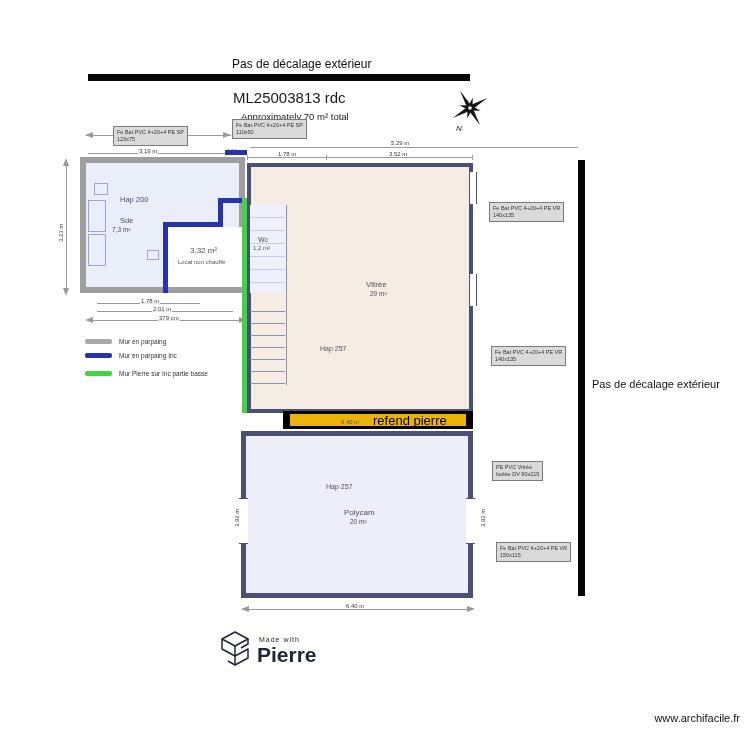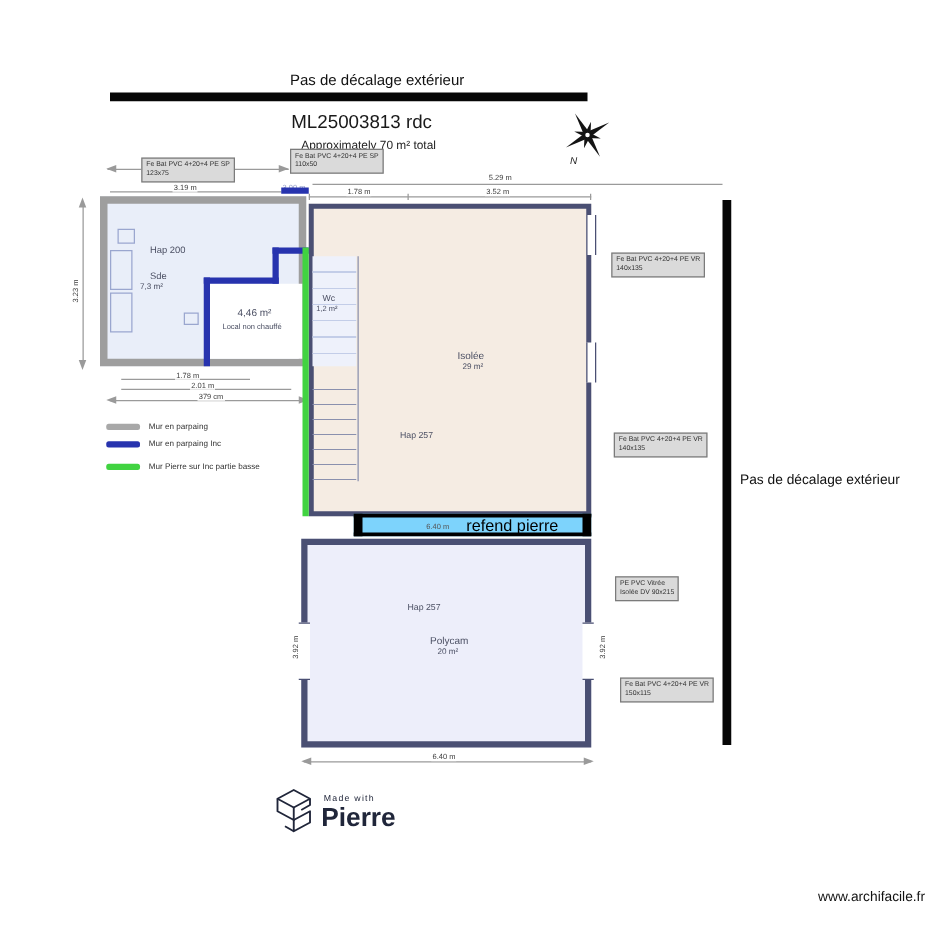--- a/index.html
+++ b/index.html
@@ -29,21 +29,21 @@
   .wall-green{position:absolute;background:#41d341;z-index:4;}
   .roomlabel{position:absolute;color:#4b4f63;white-space:nowrap;z-index:3;line-height:1.25;}
   .strip{position:absolute;z-index:2;}
   .window{position:absolute;background:#fff;box-sizing:border-box;z-index:3;}
   .legend-row{position:absolute;display:flex;align-items:center;gap:7px;}
   .sw{width:27px;height:5px;border-radius:2px;flex:0 0 auto;}
   .sw-gray{background:#a8a8a8;}
   .sw-blue{background:#2733ae;}
   .sw-green{background:#41d341;}
   .legend-label{font-size:6.5px;color:#333;}
-  .refend{position:absolute;left:283px;top:411px;width:190px;height:18px;background:#7dd3fc;
+  .refend{position:absolute;left:283px;top:411px;width:190px;height:18px;background:#eab308;
           border-top:3px solid #000;border-bottom:3px solid #000;box-sizing:border-box;z-index:7;}
   .refend .cap{position:absolute;top:-3px;width:7px;height:18px;background:#000;}
 </style>
 </head>
 <body>
 
 <div id="canvas">
 
   <div class="txt" style="left:232px;top:57px;font-size:12px;color:#111;">Pas de décalage extérieur</div>
   <div class="blackbar" style="left:88px;top:74px;width:382px;height:7px;"></div>
@@ -101,21 +101,21 @@
   <div class="dim rot" style="left:136px;top:272px;">164 cm</div>
   <div class="dim" style="left:126px;top:263px;">172 cm</div>
   <div class="dim" style="left:175px;top:227px;">1.12 m</div>
   <div class="dim rot" style="left:158px;top:275px;">1.40 m</div>
   <div class="dim" style="left:212px;top:168px;">63 cm</div>
   <div class="dim rot" style="left:230px;top:197px;">1.01 m</div>
 
   <div class="roomlabel" style="left:120px;top:195px;font-size:7.5px;">Hap 200</div>
   <div class="roomlabel" style="left:120px;top:216px;font-size:7.5px;">Sde</div>
   <div class="roomlabel" style="left:112px;top:226px;font-size:6.5px;">7,3 m²</div>
-  <div class="roomlabel" style="left:190px;top:246px;font-size:8px;z-index:3;">4,46 m²</div>
+  <div class="roomlabel" style="left:190px;top:246px;font-size:8px;z-index:3;">3,32 m²</div>
   <div class="roomlabel" style="left:178px;top:259px;font-size:6px;z-index:3;">Local non chauffé</div>
 
   <div class="hline" style="left:97px;top:303px;width:103px;"></div>
   <div class="dim dimk" style="left:140px;top:298px;">1.78 m</div>
   <div class="hline" style="left:97px;top:311px;width:136px;"></div>
   <div class="dim dimk" style="left:152px;top:306px;">2.01 m</div>
   <div class="hline" style="left:88px;top:320px;width:156px;"></div>
   <div class="tri l" style="left:85px;top:317px;"></div>
   <div class="tri r" style="left:239px;top:317px;"></div>
   <div class="dim dimk" style="left:158px;top:315px;">379 cm</div>
@@ -170,21 +170,21 @@
   <div class="furn" style="left:338px;top:176px;width:30px;height:26px;"></div>
   <div class="furn" style="left:364px;top:180px;width:5px;height:18px;"></div>
   <div class="furn" style="left:340px;top:240px;width:90px;height:40px;"></div>
   <div class="furn" style="left:340px;top:252px;width:12px;height:28px;"></div>
   <div class="furn" style="left:418px;top:252px;width:12px;height:28px;"></div>
   <div class="vline" style="left:385px;top:252px;height:28px;background:#bfae97;"></div>
   <div class="furn" style="left:350px;top:389px;width:75px;height:21px;"></div>
   <div class="furn" style="left:358px;top:394px;width:38px;height:10px;border-radius:50%;"></div>
   <div class="furn" style="left:322px;top:395px;width:28px;height:15px;"></div>
 
-  <div class="roomlabel" style="left:366px;top:280px;font-size:8px;">Isolée</div>
+  <div class="roomlabel" style="left:366px;top:280px;font-size:8px;">Vitrée</div>
   <div class="roomlabel" style="left:370px;top:290px;font-size:6.5px;">29 m²</div>
   <div class="roomlabel" style="left:320px;top:345px;font-size:7px;">Hap 257</div>
 
   <div class="refend">
     <div class="cap" style="left:0;"></div>
     <div class="cap" style="right:0;"></div>
     <div class="txt" style="left:58px;top:5px;font-size:6px;color:#555;">6.40 m</div>
     <div class="txt" style="left:90px;top:-1px;font-size:13px;color:#000;">refend pierre</div>
   </div>
 

